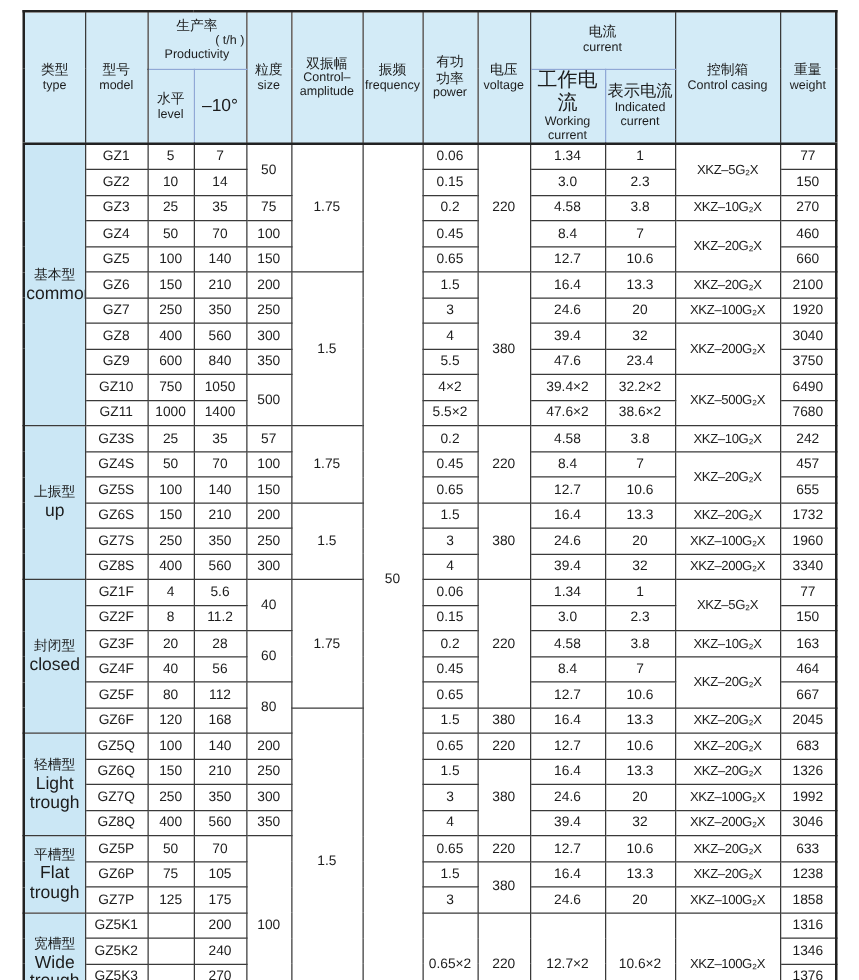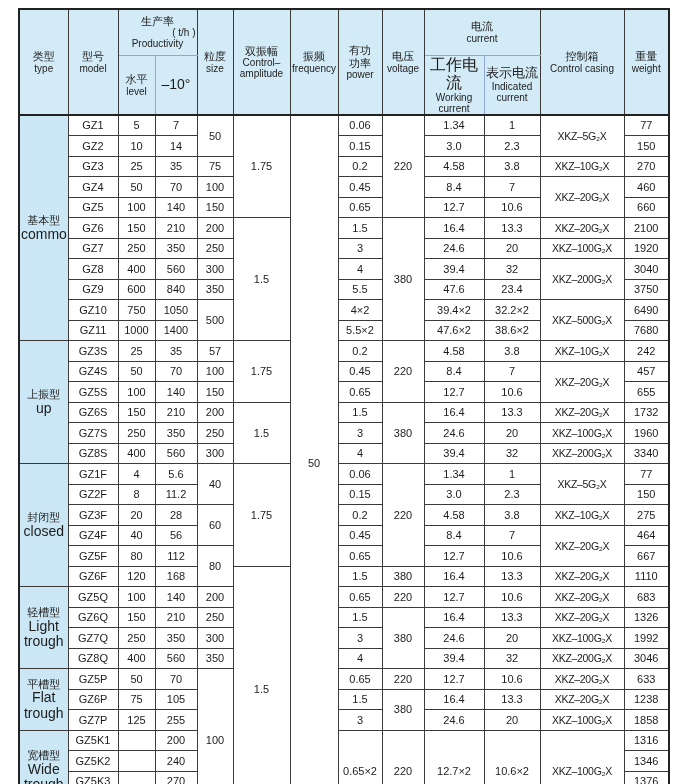--- a/index.html
+++ b/index.html
@@ -364,21 +364,21 @@
         </tr>
         <tr data-name="table-row">
           <td data-name="model-cell">GZ3F</td>
           <td data-name="level-cell">20</td>
           <td data-name="minus10-deg-cell">28</td>
           <td rowspan="2" data-name="size-cell">60</td>
           <td data-name="power-cell">0.2</td>
           <td data-name="working-current-cell">4.58</td>
           <td data-name="indicated-current-cell">3.8</td>
           <td data-name="control-casing-cell">XKZ–10G₂X</td>
-          <td data-name="weight-cell">275</td>
+          <td data-name="weight-cell">163</td>
         </tr>
         <tr data-name="table-row">
           <td data-name="model-cell">GZ4F</td>
           <td data-name="level-cell">40</td>
           <td data-name="minus10-deg-cell">56</td>
           <td data-name="power-cell">0.45</td>
           <td data-name="working-current-cell">8.4</td>
           <td data-name="indicated-current-cell">7</td>
           <td rowspan="2" data-name="control-casing-cell">XKZ–20G₂X</td>
           <td data-name="weight-cell">464</td>
@@ -396,21 +396,21 @@
         <tr data-name="table-row">
           <td data-name="model-cell">GZ6F</td>
           <td data-name="level-cell">120</td>
           <td data-name="minus10-deg-cell">168</td>
           <td rowspan="12" data-name="double-amplitude-cell">1.5</td>
           <td data-name="power-cell">1.5</td>
           <td data-name="voltage-cell">380</td>
           <td data-name="working-current-cell">16.4</td>
           <td data-name="indicated-current-cell">13.3</td>
           <td data-name="control-casing-cell">XKZ–20G₂X</td>
-          <td data-name="weight-cell">1110</td>
+          <td data-name="weight-cell">2045</td>
         </tr>
         <tr data-name="table-row" class="sec">
           <td class="type-cell" rowspan="4" data-name="type-cell">
             <div class="zh">轻槽型</div>
             <div class="en">Light trough</div>
           </td>
           <td data-name="model-cell">GZ5Q</td>
           <td data-name="level-cell">100</td>
           <td data-name="minus10-deg-cell">140</td>
           <td data-name="size-cell">200</td>
@@ -478,21 +478,21 @@
           <td data-name="power-cell">1.5</td>
           <td rowspan="2" data-name="voltage-cell">380</td>
           <td data-name="working-current-cell">16.4</td>
           <td data-name="indicated-current-cell">13.3</td>
           <td data-name="control-casing-cell">XKZ–20G₂X</td>
           <td data-name="weight-cell">1238</td>
         </tr>
         <tr data-name="table-row">
           <td data-name="model-cell">GZ7P</td>
           <td data-name="level-cell">125</td>
-          <td data-name="minus10-deg-cell">255</td>
+          <td data-name="minus10-deg-cell">175</td>
           <td data-name="power-cell">3</td>
           <td data-name="working-current-cell">24.6</td>
           <td data-name="indicated-current-cell">20</td>
           <td data-name="control-casing-cell">XKZ–100G₂X</td>
           <td data-name="weight-cell">1858</td>
         </tr>
         <tr data-name="table-row" class="sec">
           <td class="type-cell" rowspan="4" data-name="type-cell">
             <div class="zh">宽槽型</div>
             <div class="en">Wide trough</div>

